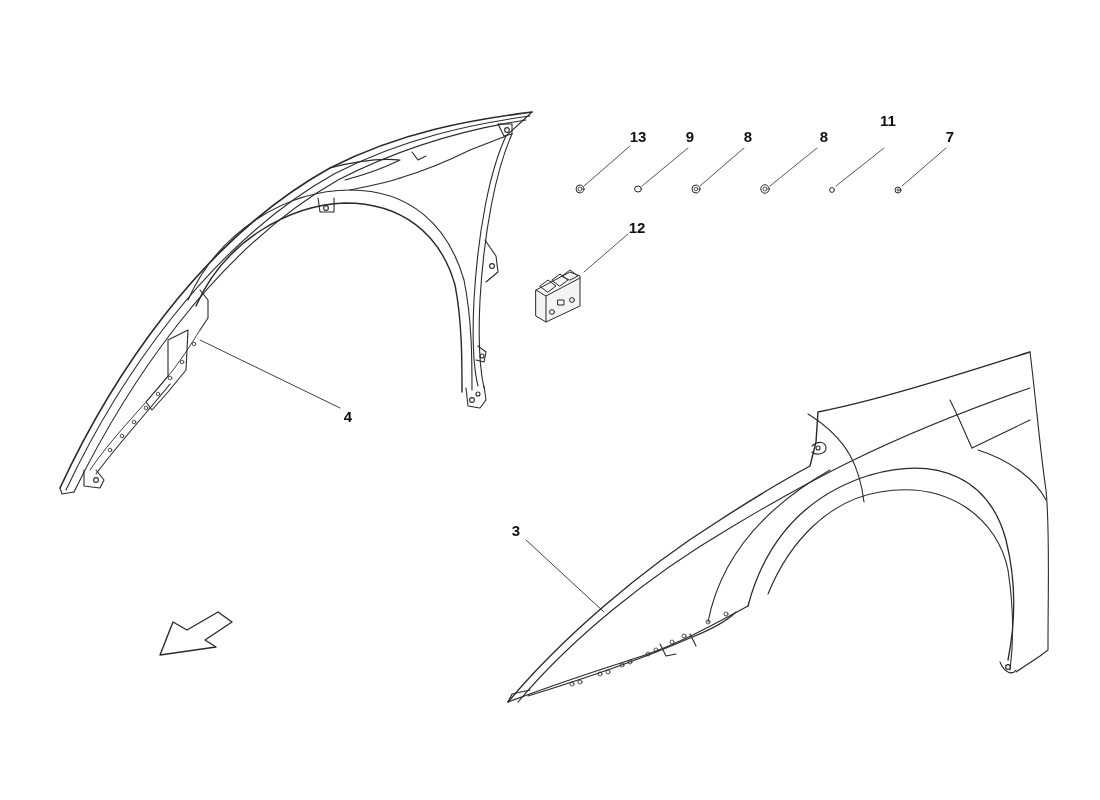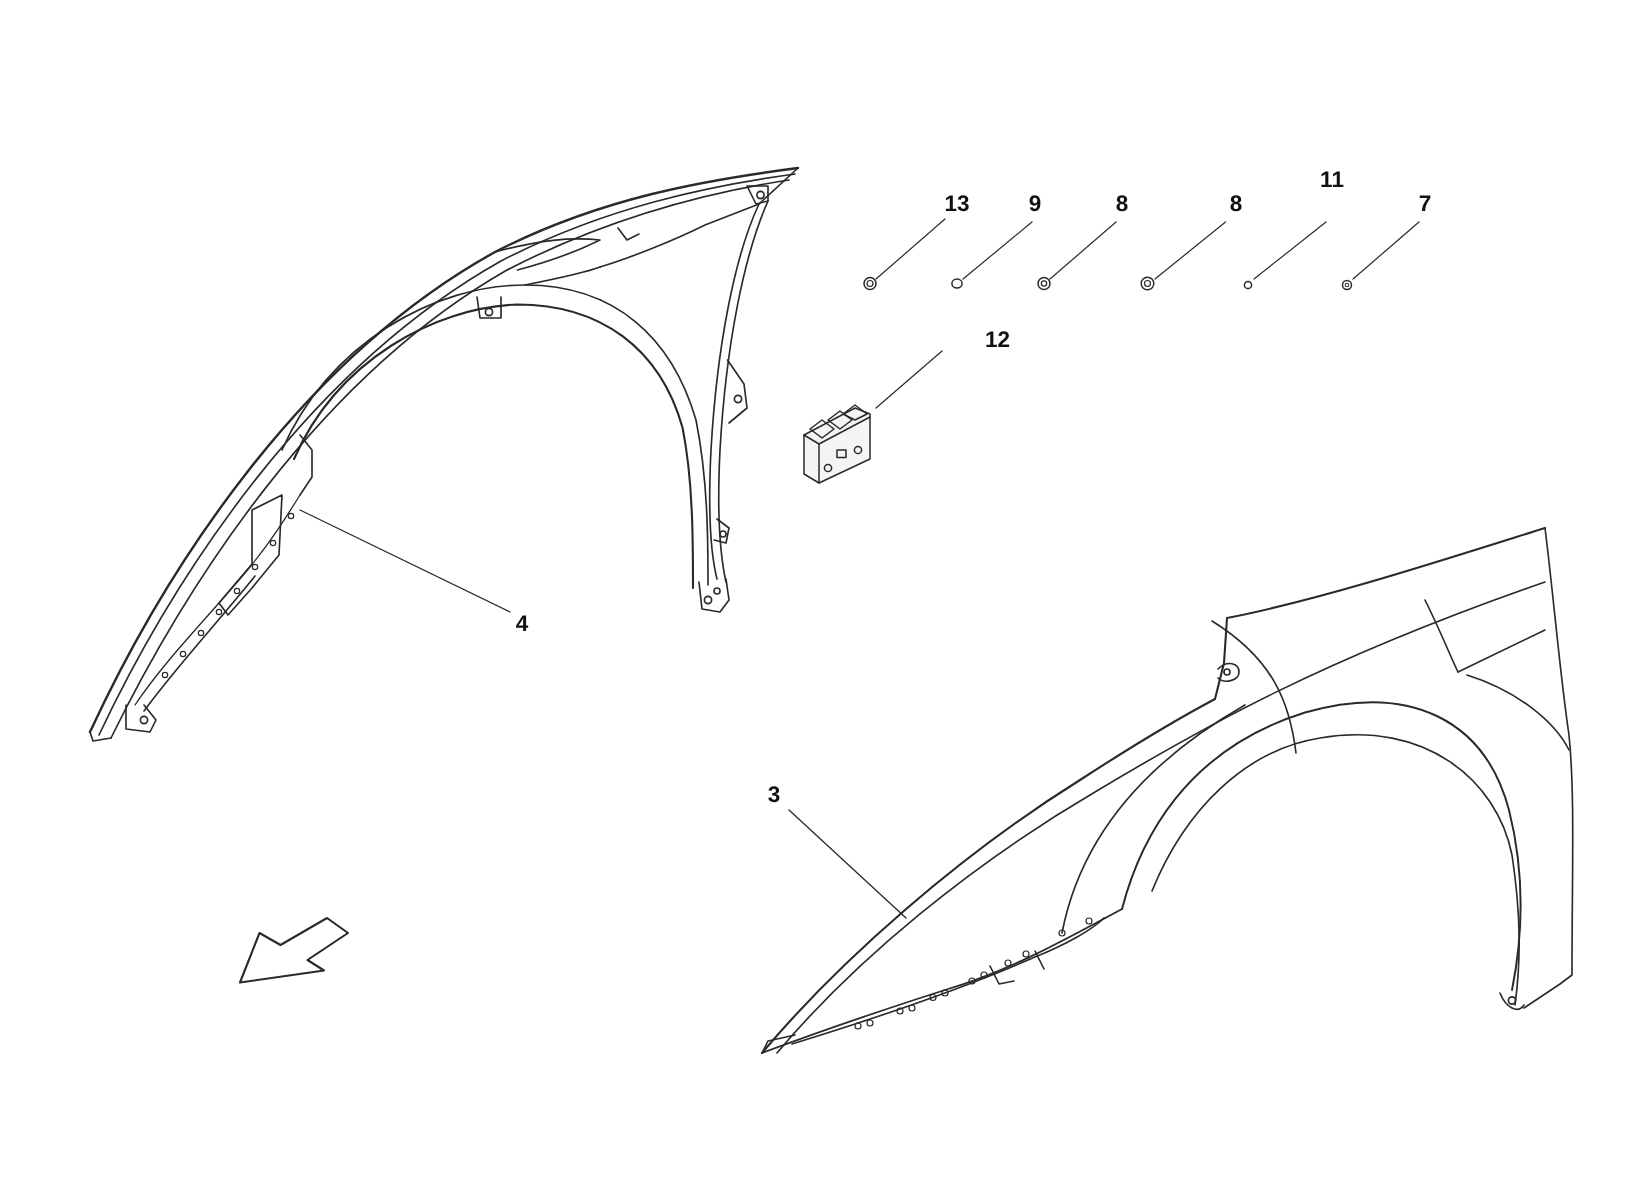--- a/index.html
+++ b/index.html
@@ -191,14 +191,14 @@
   </g>
 </svg>
 
 <div class="callout-label" style="left:516px; top:530px;">3</div>
 <div class="callout-label" style="left:348px; top:416px;">4</div>
 <div class="callout-label" style="left:950px; top:136px;">7</div>
 <div class="callout-label" style="left:748px; top:136px;">8</div>
 <div class="callout-label" style="left:690px; top:136px;">9</div>
 <div class="callout-label" style="left:824px; top:136px;">8</div>
 <div class="callout-label" style="left:888px; top:120px;">11</div>
-<div class="callout-label" style="left:637px; top:227px;margin-left:28px;">12</div>
+<div class="callout-label" style="left:637px; top:227px;">12</div>
 <div class="callout-label" style="left:638px; top:136px;">13</div>
 
 </body></html>

